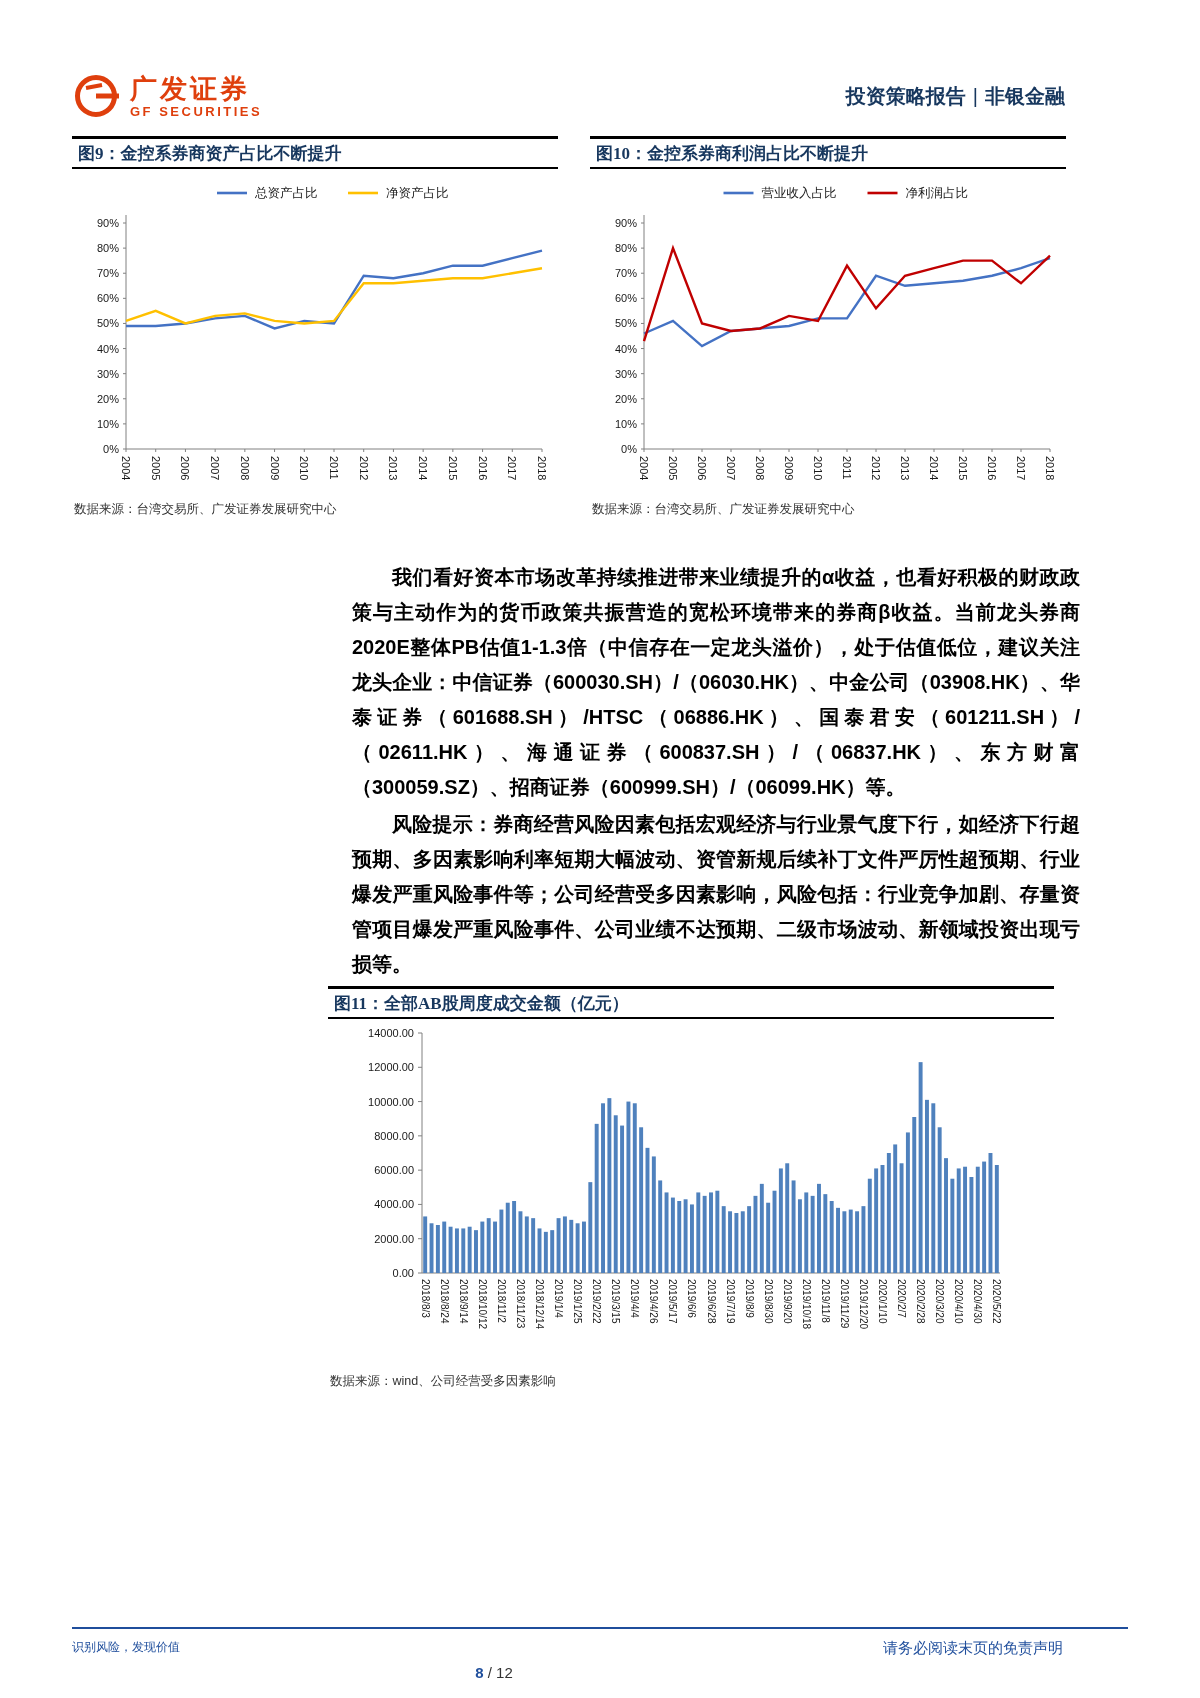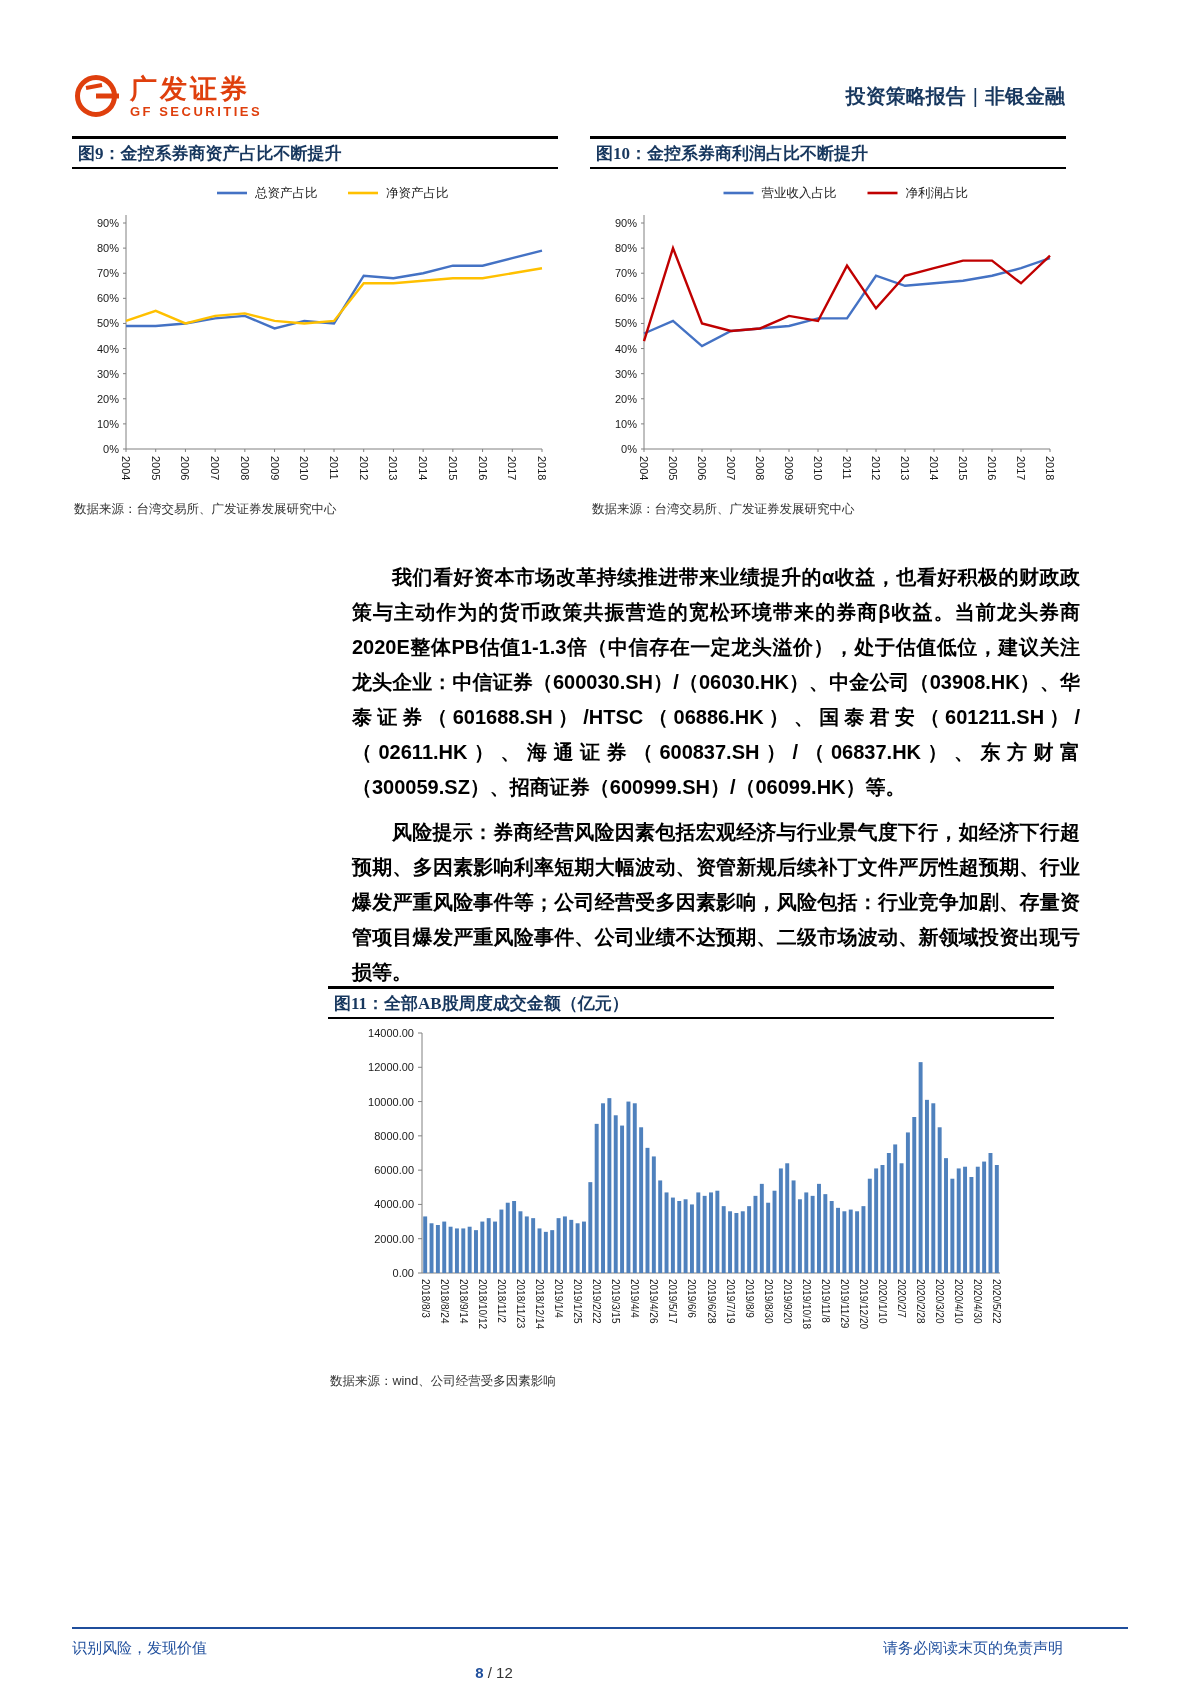--- a/index.html
+++ b/index.html
@@ -29,26 +29,26 @@
   svg text { font-family:"Liberation Sans", sans-serif; }
   .tick { font-size:11px; fill:#1a1a1a; }
   .small { font-size:10px; }
   .vert { writing-mode:vertical-rl; text-orientation:mixed; }
   .legend { font-size:12.5px; fill:#1a1a1a; }
   .axis { stroke:#808080; stroke-width:1; fill:none; }
 
   
   .body-text { position:absolute; left:352px; top:560px; width:728px; }
   .body-text p { font-size:20px; line-height:35px; font-weight:700; color:#000; text-align:justify; text-indent:2em; }
-  .body-text p + p { margin-top:10px; }
+  .body-text p + p { margin-top:2px; }
   .risk-label { font-weight:800; }
 
   
   .footer-line { position:absolute; left:72px; top:1627px; width:1056px; height:2px; background:#1f4e9c; }
-  .footer-left { position:absolute; left:72px; top:1639px; font-size:15px; color:#1f4e9c; }
+  .footer-left { position:absolute; left:72px; top:1639px; font-size:12px; color:#1f4e9c; }
   .footer-right { position:absolute; right:137px; top:1639px; font-size:15px; color:#1f4e9c; }
   .page-num { position:absolute; left:0; top:1664px; width:988px; text-align:center; font-size:15px; }
   .pn-cur { color:#1f4e9c; font-weight:bold; }
   .pn-rest { color:#333; }
 </style>
 </head>
 <body>
 
 <div class="page">
 

